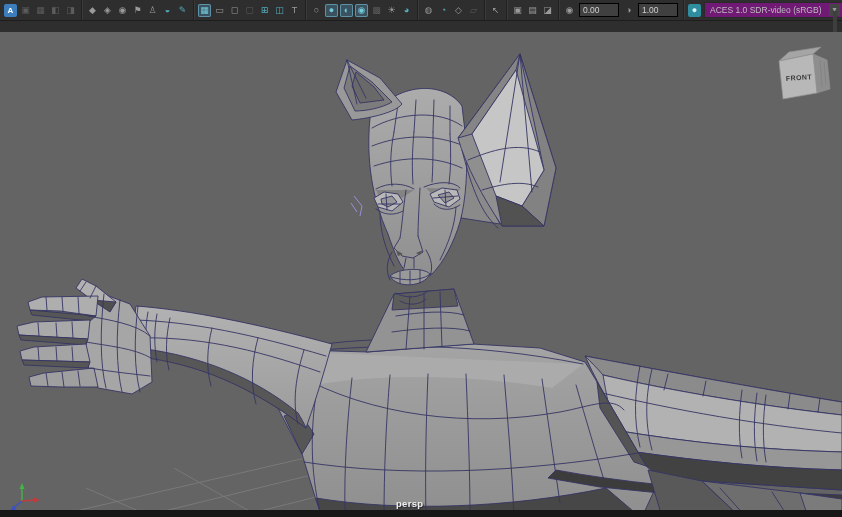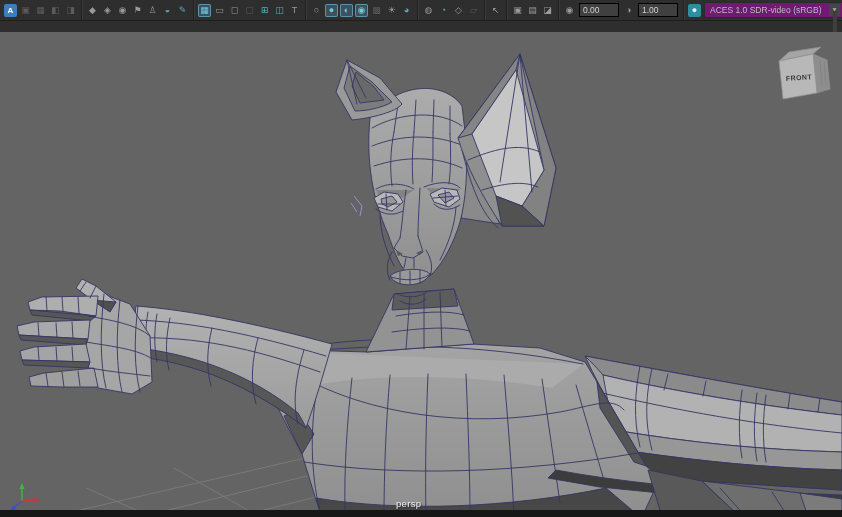--- a/index.html
+++ b/index.html
@@ -22,21 +22,21 @@
   .tbi.teal-badge{background:#2e8d9e;color:#d8f4f8;}
   .tb-field{width:32px;height:12px;background:#404040;border:1px solid #000;color:#d0d0d0;
             font-size:8.5px;padding:0 3px;margin:0 2px;font-family:inherit;}
   .tb-dd{min-width:104px;height:14px;background:#701a75;color:#bdbdbd;font-size:8.5px;
          display:flex;align-items:center;padding:0 2px 0 5px;margin-left:2px;border:1px solid #2a2a2a;cursor:default;white-space:nowrap;}
   .tb-dd .caret{margin-left:8px;color:#9a9a9a;font-size:8px;background:#454545;padding:0 3px;line-height:12px;}
   #header-edge{position:absolute;top:11px;left:833px;width:4px;height:21px;background:#3e3e3e;}
   
   #viewport{position:absolute;top:32px;left:0;width:842px;height:485px;background:#646464;overflow:hidden;}
   #scene{position:absolute;top:0;left:0;}
-  #camera-label{position:absolute;left:396px;top:466px;font-size:9.5px;font-weight:normal;color:#efefef;
+  #camera-label{position:absolute;left:396px;top:466px;font-size:9.5px;font-weight:bold;color:#efefef;
                 text-shadow:1px 1px 1px #2a2a2a;letter-spacing:.3px;}
   #bottombar{position:absolute;left:0;bottom:0;width:842px;height:7px;background:#171717;}
   .wire{fill:none;stroke:#343464;stroke-width:.9;stroke-linejoin:round;stroke-linecap:round;}
   .face{stroke:#343464;stroke-width:.9;stroke-linejoin:round;}
   .noline{stroke:none;}
   .gridline{stroke:#7c7c7c;stroke-width:.9;fill:none;}
 </style>
 </head>
 <body>
 

